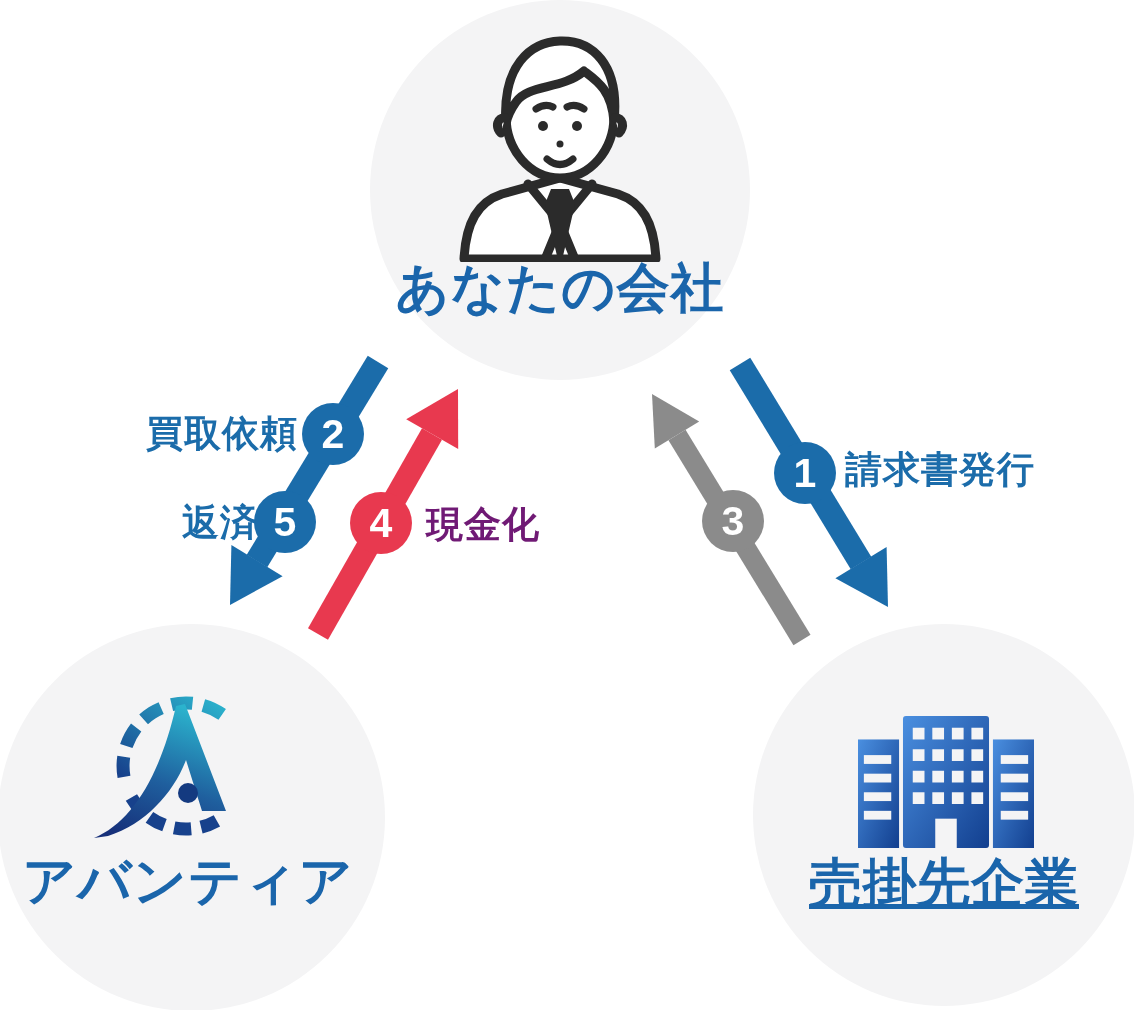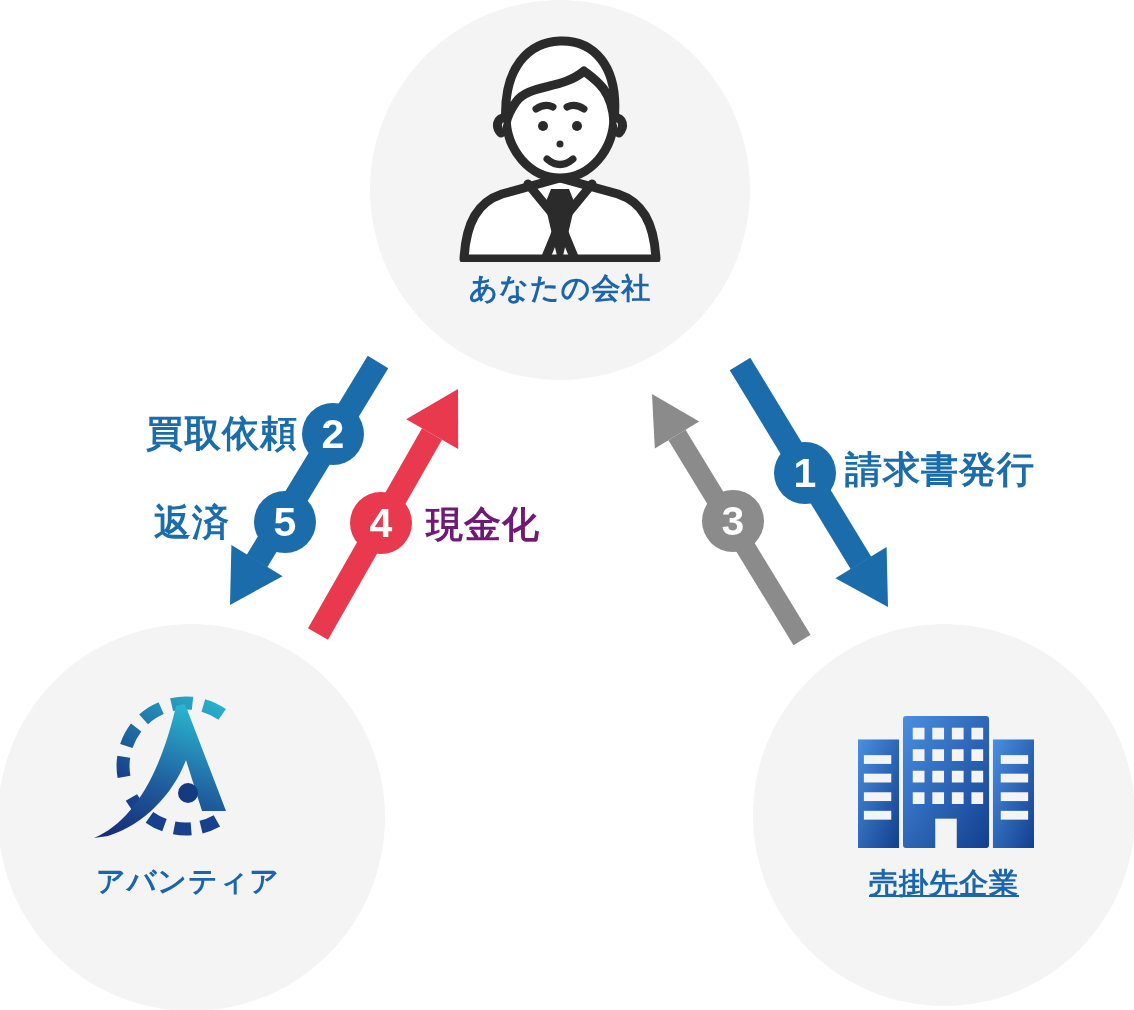--- a/index.html
+++ b/index.html
@@ -7,21 +7,21 @@
     position:relative;width:1134px;height:1010px;background:#ffffff;
     overflow:hidden;
     font-family:"Liberation Sans","DejaVu Sans",sans-serif;
   }
   .entity-circle{position:absolute;border-radius:50%;background:#f4f4f5;}
   .circle-top{left:370px;top:0px;width:380px;height:380px;}
   .circle-bl{left:-2px;top:624px;width:387px;height:387px;}
   .circle-br{left:753px;top:624px;width:382px;height:382px;}
   .entity-label{
     position:absolute;transform:translate(-50%,-50%);
-    font-weight:700;font-size:29px;color:#1a65ab;white-space:nowrap;letter-spacing:1px;
+    font-weight:700;font-size:53px;color:#1a65ab;white-space:nowrap;letter-spacing:1px;
   }
   .icon-abs{position:absolute;}
   .arrows-layer{position:absolute;left:0;top:0;width:1134px;height:1010px;}
   .badge{
     position:absolute;width:62px;height:62px;border-radius:50%;
     display:flex;align-items:center;justify-content:center;
     color:#ffffff;font-weight:700;font-size:41px;line-height:1;
   }
   .badge-blue{background:#1b6caa;}
   .badge-red{background:#e8394f;}
@@ -154,19 +154,19 @@
   <div class="badge badge-red" style="left:350px;top:492px;">
       <span>4</span>
     </div>
   <div class="badge badge-blue" style="left:254px;top:491px;">
       <span>5</span>
     </div>
 
   <div class="step-label t-blue" style="left:222px;top:434px;">買取依頼</div>
   <div class="step-label t-blue" style="left:940px;top:470px;">請求書発行</div>
   <div class="step-label t-red" style="left:483px;top:525px;">現金化</div>
-  <div class="step-label t-blue" style="left:192px;top:523px;">返済</div>
+  <div class="step-label t-blue" style="left:220px;top:523px;">返済</div>
 
   <div class="entity-label" style="left:560px;top:289px;">あなたの会社</div>
   <div class="entity-label" style="left:188px;top:882px;">アバンティア</div>
   <div class="entity-label" style="left:944px;top:884px;text-decoration:underline;">売掛先企業</div>
 
 </div>
 
 </body></html>

